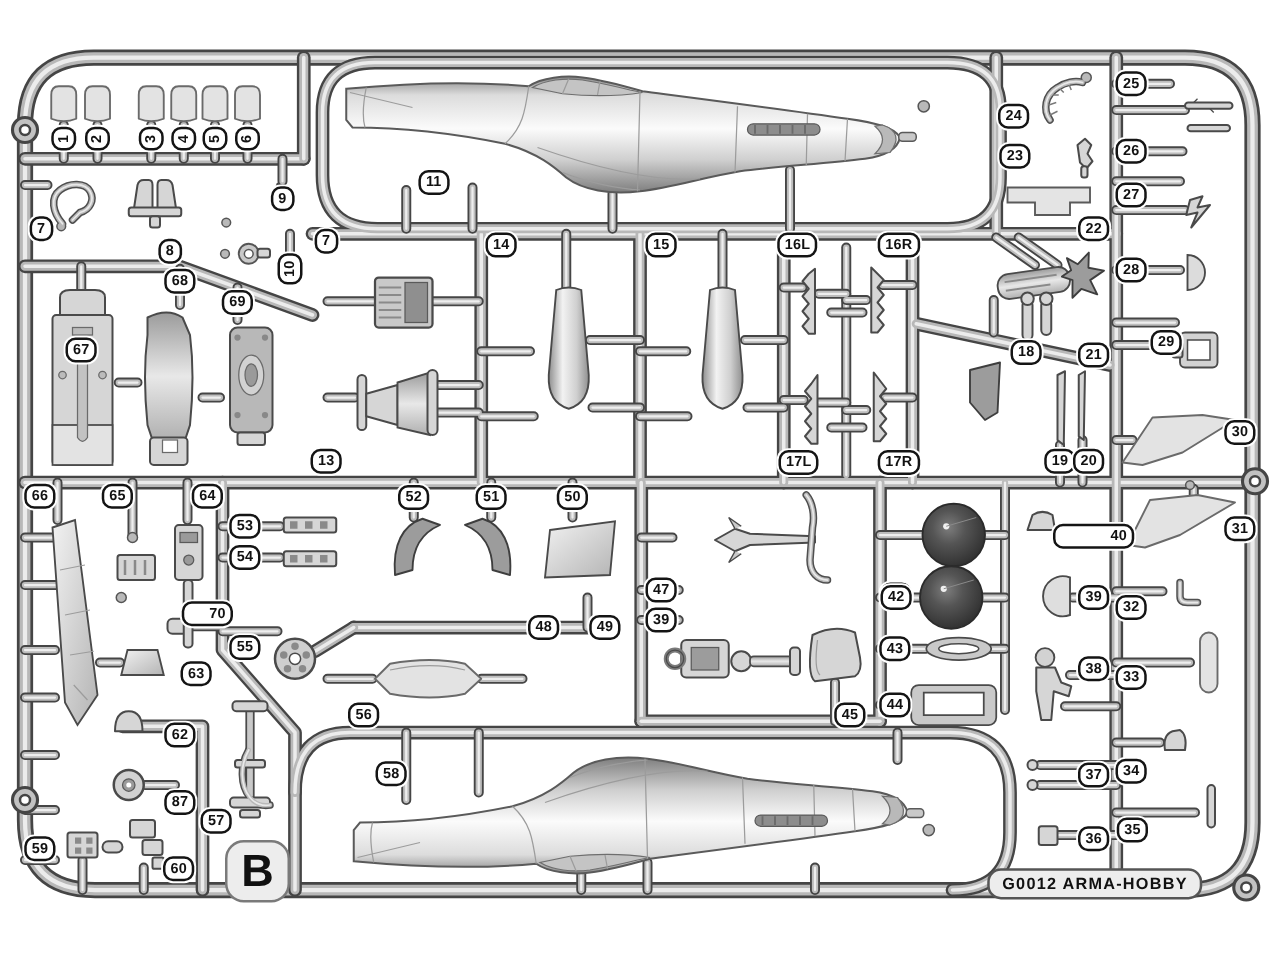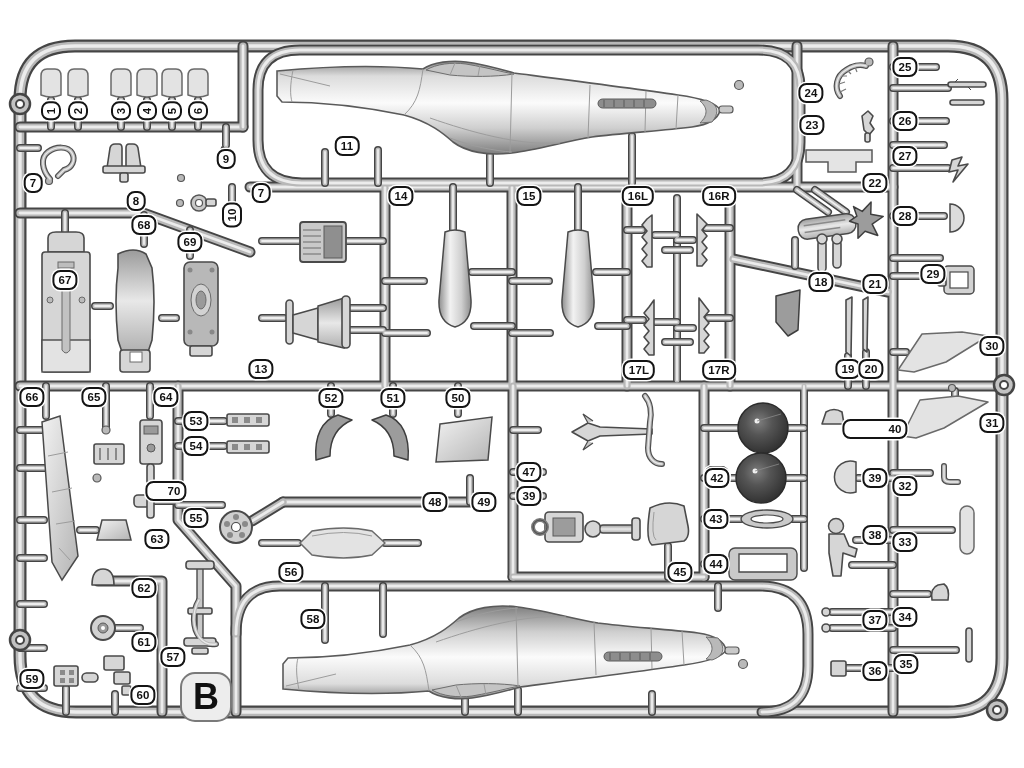--- a/index.html
+++ b/index.html
@@ -570,26 +570,27 @@
       <div class="badge" style="left: 393px; top: 398px;">51</div>
       <div class="badge" style="left: 331px; top: 398px;">52</div>
       <div class="badge" style="left: 196px; top: 421px;">53</div>
       <div class="badge" style="left: 196px; top: 446px;">54</div>
       <div class="badge" style="left: 196px; top: 518px;">55</div>
       <div class="badge" style="left: 291px; top: 572px;">56</div>
       <div class="badge" style="left: 173px; top: 657px;">57</div>
       <div class="badge" style="left: 313px; top: 619px;">58</div>
       <div class="badge" style="left: 32px; top: 679px;">59</div>
       <div class="badge" style="left: 143px; top: 695px;">60</div>
-      <div class="badge" style="left: 144px; top: 642px;">61</div>
+      <div class="badge" style="left: 144px; top: 642px;">87</div>
       <div class="badge" style="left: 144px; top: 588px;">62</div>
       <div class="badge" style="left: 157px; top: 539px;">63</div>
       <div class="badge" style="left: 166px; top: 397px;">64</div>
       <div class="badge" style="left: 94px; top: 397px;">65</div>
       <div class="badge" style="left: 32px; top: 397px;">66</div>
       <div class="badge" style="left: 65px; top: 232px; margin-top: 48px;">67</div>
       <div class="badge" style="left: 144px; top: 225px;">68</div>
       <div class="badge" style="left: 190px; top: 242px;">69</div>
       <div class="badge" style="left: 166px; top: 491px; padding-left: 20px;">70</div>
     </div>
 
   <div id="sprue-letter-badge" style="left: 206px; top: 697px;">B</div>
+  <div id="kit-code-badge" style="left: 876px; top: 707px;">G0012  ARMA-HOBBY</div>
 </div>
 
 </body></html>

